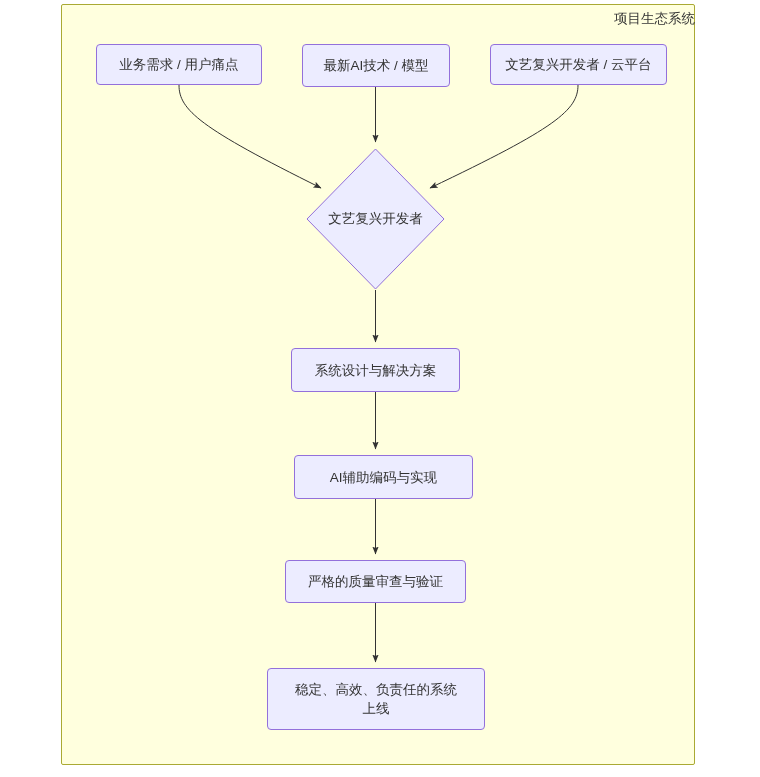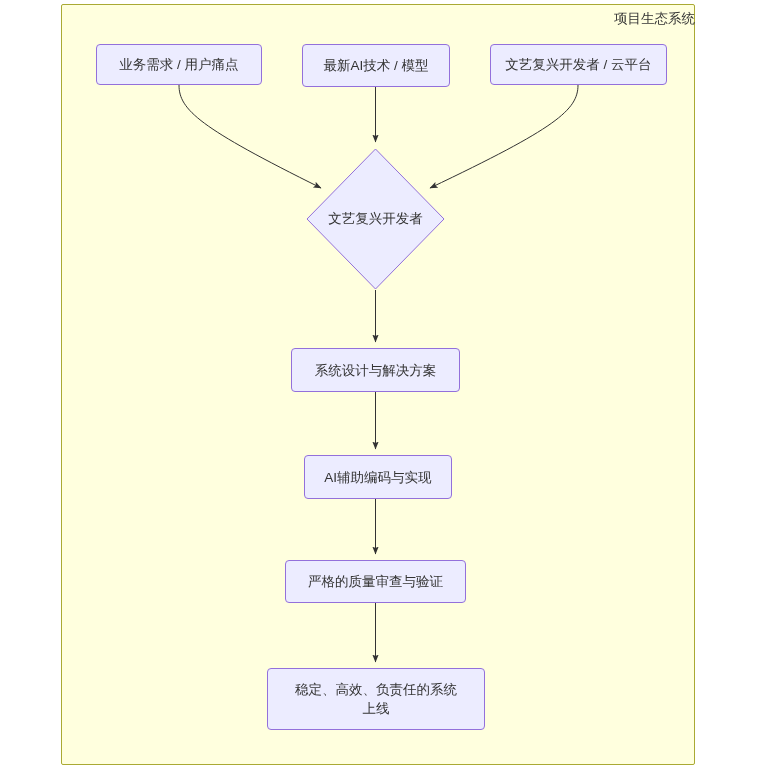--- a/index.html
+++ b/index.html
@@ -143,21 +143,21 @@
     <svg class="diamond-shape" viewBox="0 0 139 142" width="139" height="142">
       <polygon points="69.5,1 138,71 69.5,141 1,71" fill="#ececff" stroke="#9370db" stroke-width="1"></polygon>
     </svg>
     <div class="diamond-label">文艺复兴开发者</div>
   </div>
 
   <div class="node" style="left:291px; top:348px; width:169px; height:44px;">
     <span>系统设计与解决方案</span>
   </div>
 
-  <div class="node" style="left:304px; top:455px; width:148px; height:44px;">
+  <div class="node" style="left:294px; top:455px; width:179px; height:44px;">
     <span>AI辅助编码与实现</span>
   </div>
 
   <div class="node" style="left:285px; top:560px; width:181px; height:43px;">
     <span>严格的质量审查与验证</span>
   </div>
 
   <div class="node" style="left:267px; top:668px; width:218px; height:62px;">
     <span>
       <span class="node-line2">稳定、高效、负责任的系统</span>

